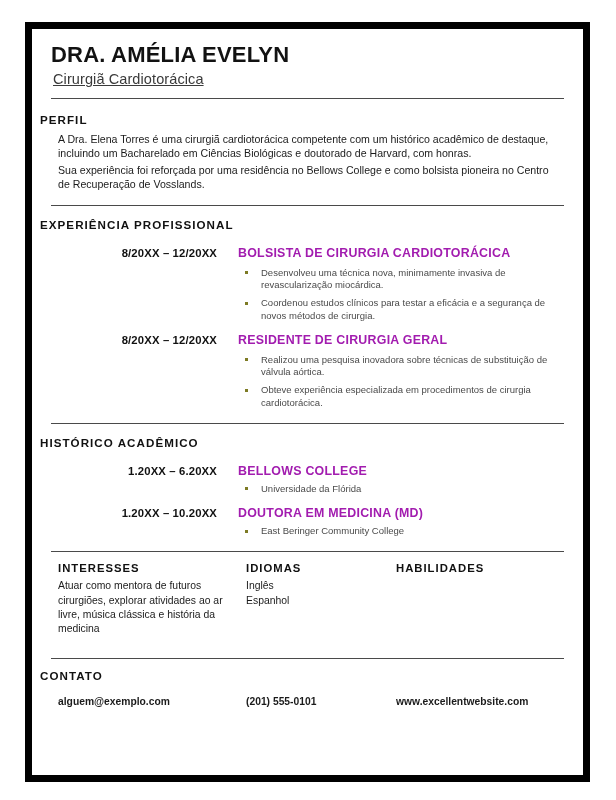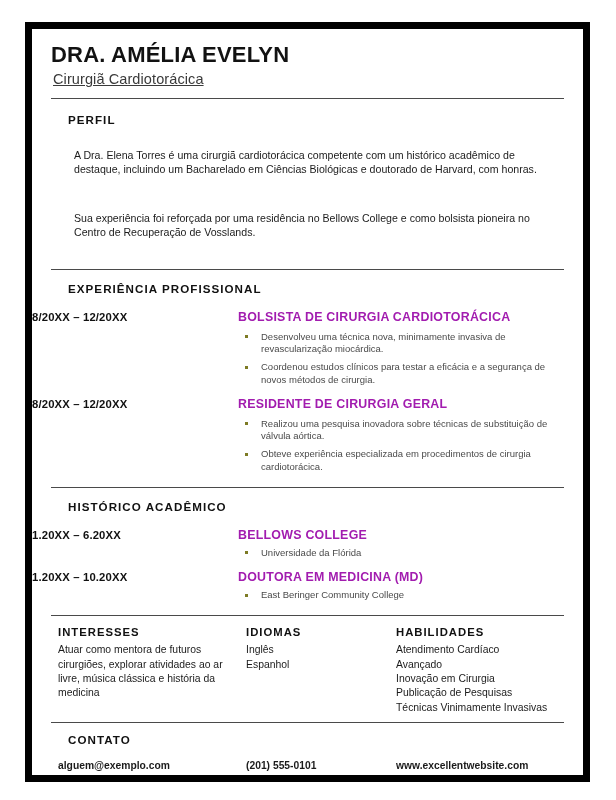--- a/index.html
+++ b/index.html
@@ -71,44 +71,44 @@
     margin: 0 8px 0 19px;
   }
   .rule.r-top { margin-top: 11px; }
 
   
   .section-title {
     font-size: 11.6px;
     font-weight: bold;
     letter-spacing: 1.05px;
     color: #111111;
-    padding-left: 36px;
+    padding-left: 8px;
   }
 
   .perfil-body {
     font-size: 10.6px;
     line-height: 14.2px;
     color: #1b1b1b;
     padding-left: 26px;
     padding-right: 14px;
   }
-  .perfil-body p { margin: 16px; }
+  .perfil-body p { margin: 0; }
   .perfil-gap { height: 2px; }
 
   
   .entry {
     position: relative;
     padding-left: 26px;
   }
   .entry-dates {
     position: absolute;
     left: 0;
     top: 0;
     width: 185px;
-    text-align: left;
+    text-align: right;
     font-size: 11.3px;
     font-weight: bold;
     letter-spacing: 0.15px;
     color: #111111;
   }
   .entry-main {
     margin-left: 180px;
   }
   .entry-heading {
     font-size: 12.4px;
@@ -289,27 +289,20 @@
       <div class="col col-2">
         <div class="col-title">IDIOMAS</div>
         <div class="col-body">
           <div>Inglês</div>
           <div>Espanhol</div>
         </div>
       </div>
 
       <div class="col col-3">
         <div class="col-title">HABILIDADES</div>
-        <div class="col-body">
-          <div>Atendimento Cardíaco</div>
-          <div>Avançado</div>
-          <div>Inovação em Cirurgia</div>
-          <div>Publicação de Pesquisas</div>
-          <div>Técnicas Vinimamente Invasivas</div>
-        </div>
       </div>
     </div>
 
     <div class="rule"></div>
     <div class="spacer-10"></div>
 
     <div class="section-title">CONTATO</div>
     <div class="spacer-14"></div>
 
     <div class="contact-row">

